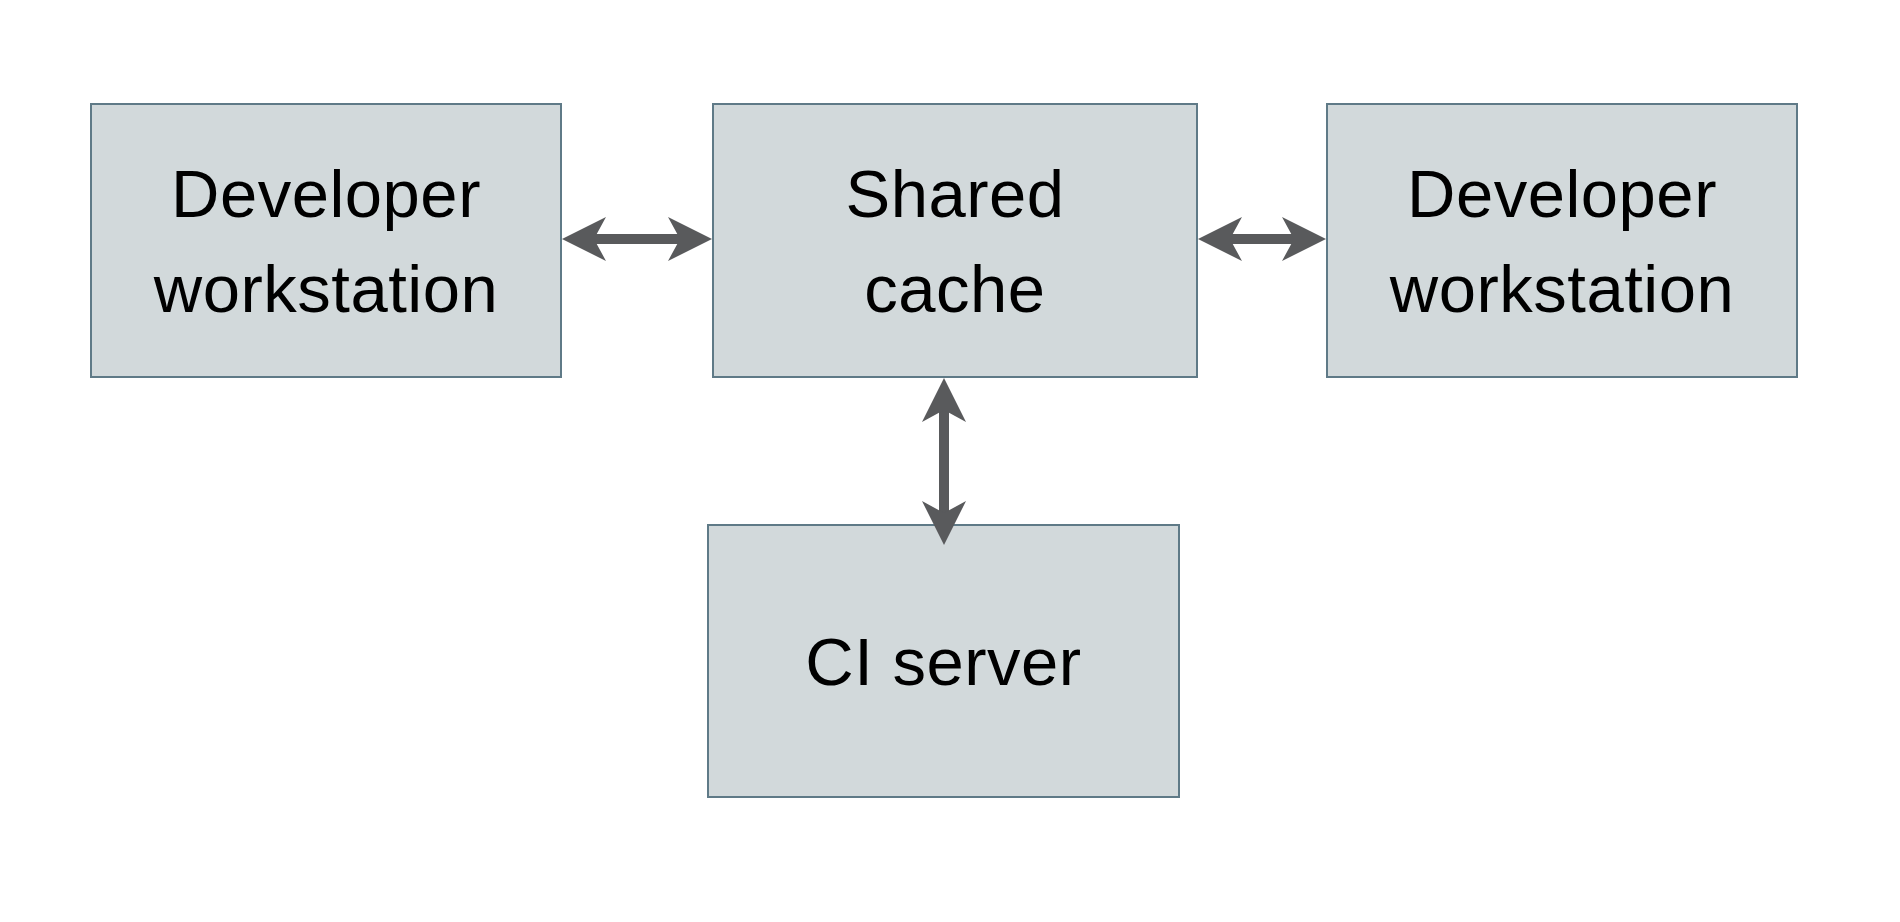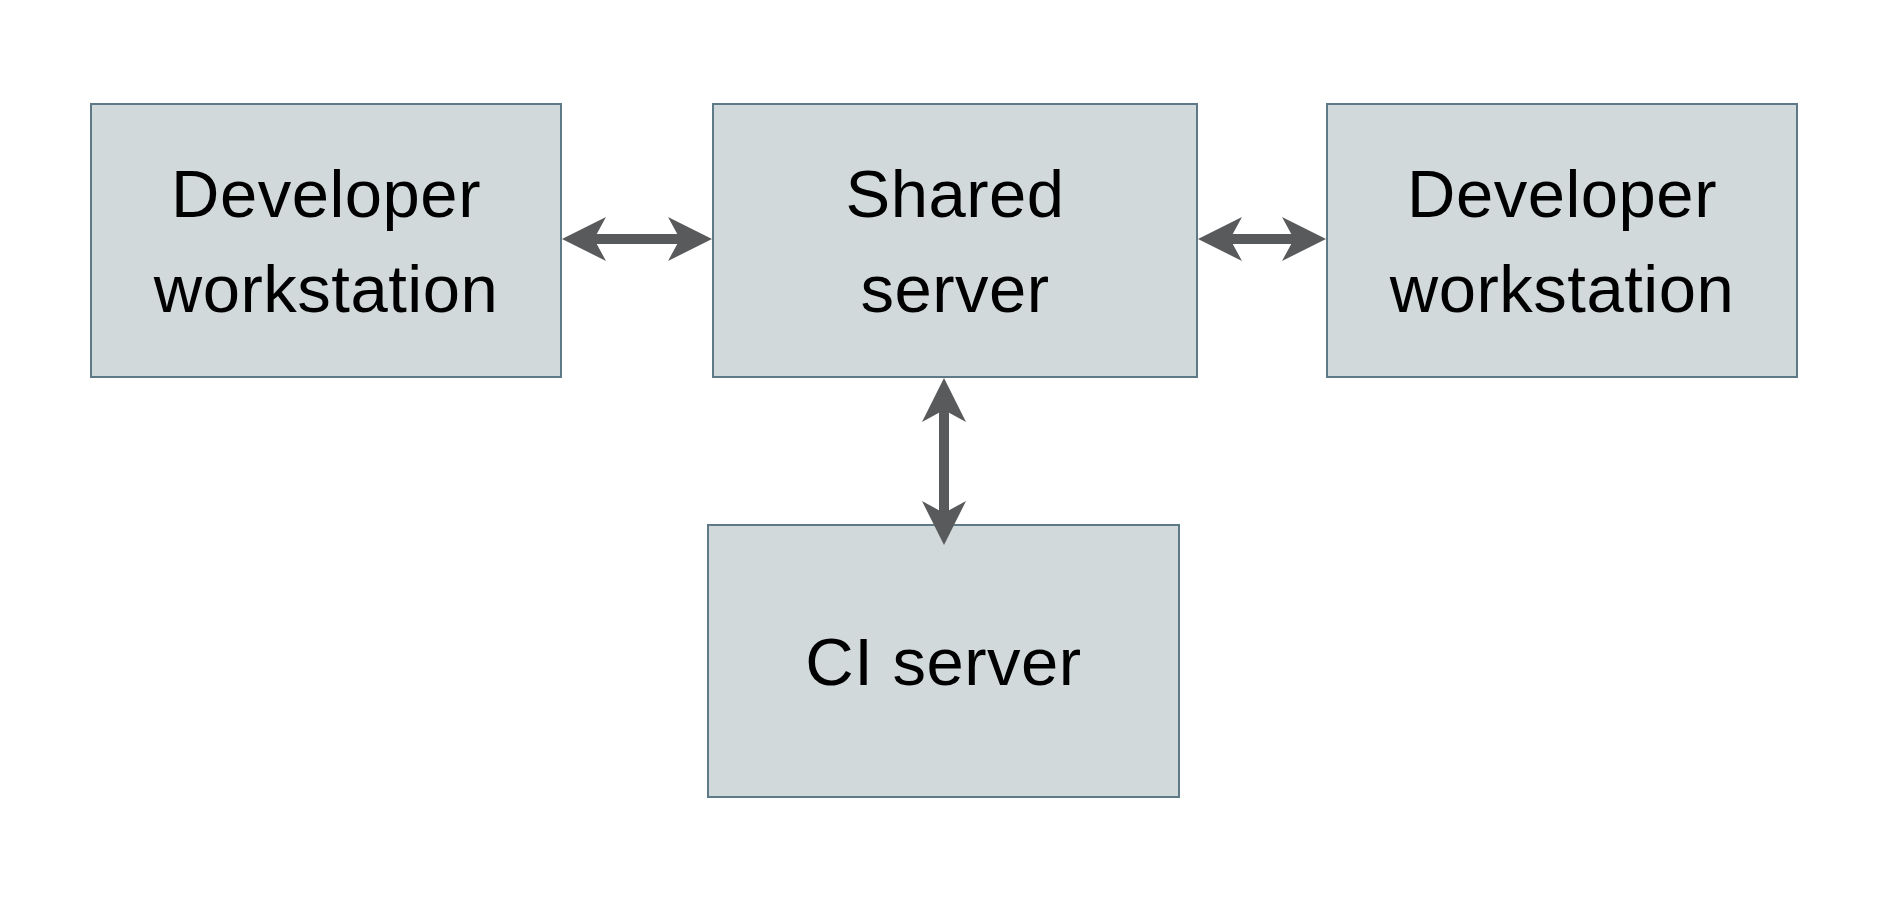--- a/index.html
+++ b/index.html
@@ -56,21 +56,21 @@
 </head>
 <body>
 
 <div class="canvas">
 
   <div class="node node-dev-left">
     <span class="node-label">Developer workstation</span>
   </div>
 
   <div class="node node-cache">
-    <span class="node-label">Shared server</span>
+    <span class="node-label">Shared cache</span>
   </div>
 
   <div class="node node-dev-right">
     <span class="node-label">Developer workstation</span>
   </div>
 
   <div class="node node-ci">
     <span class="node-label">CI server</span>
   </div>
 

